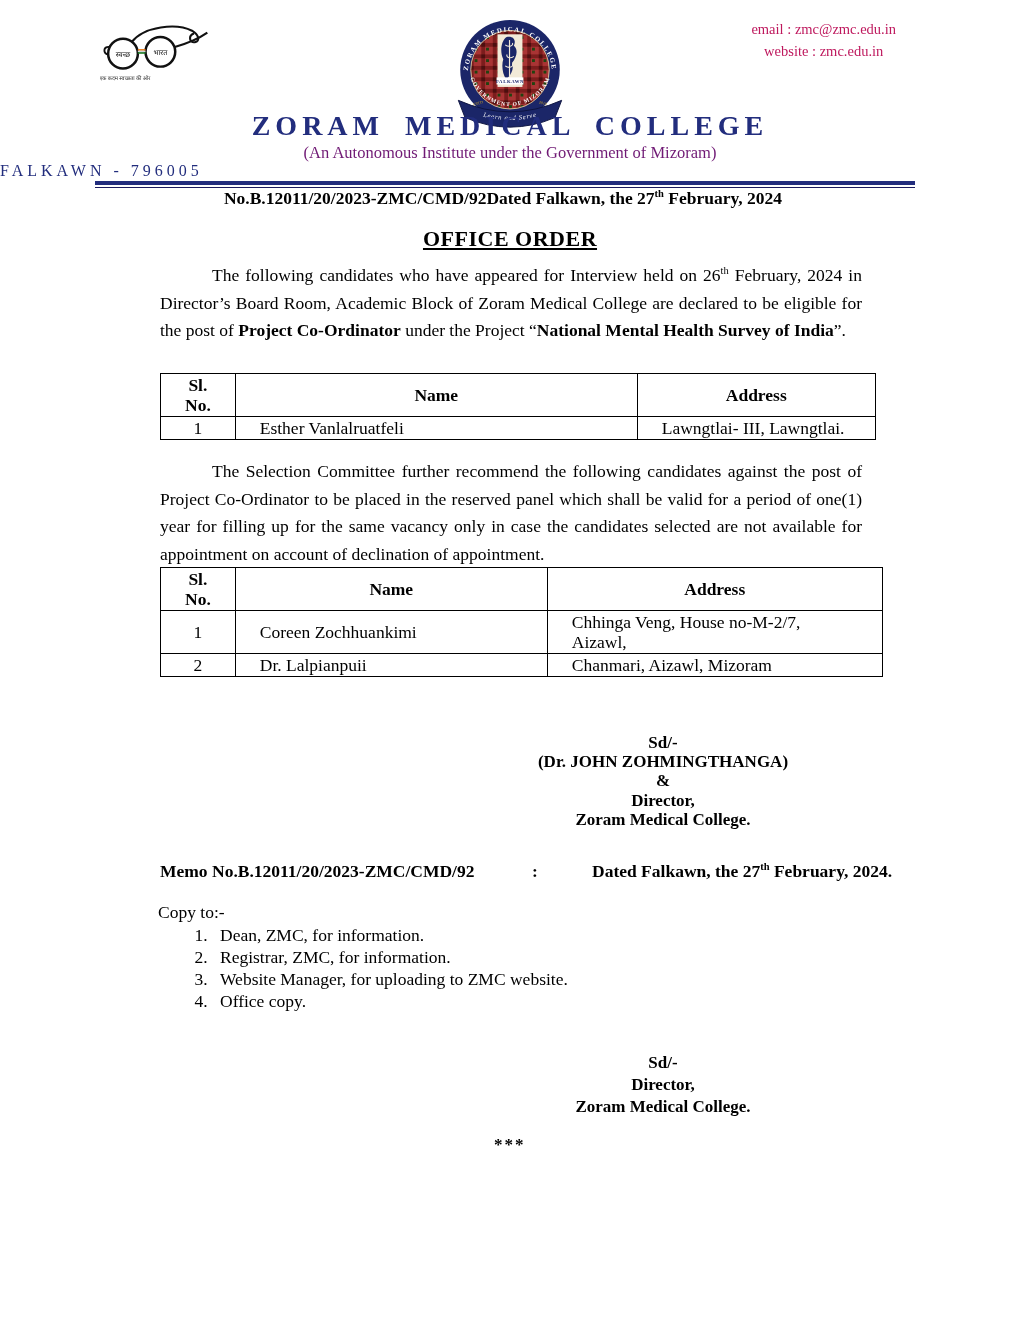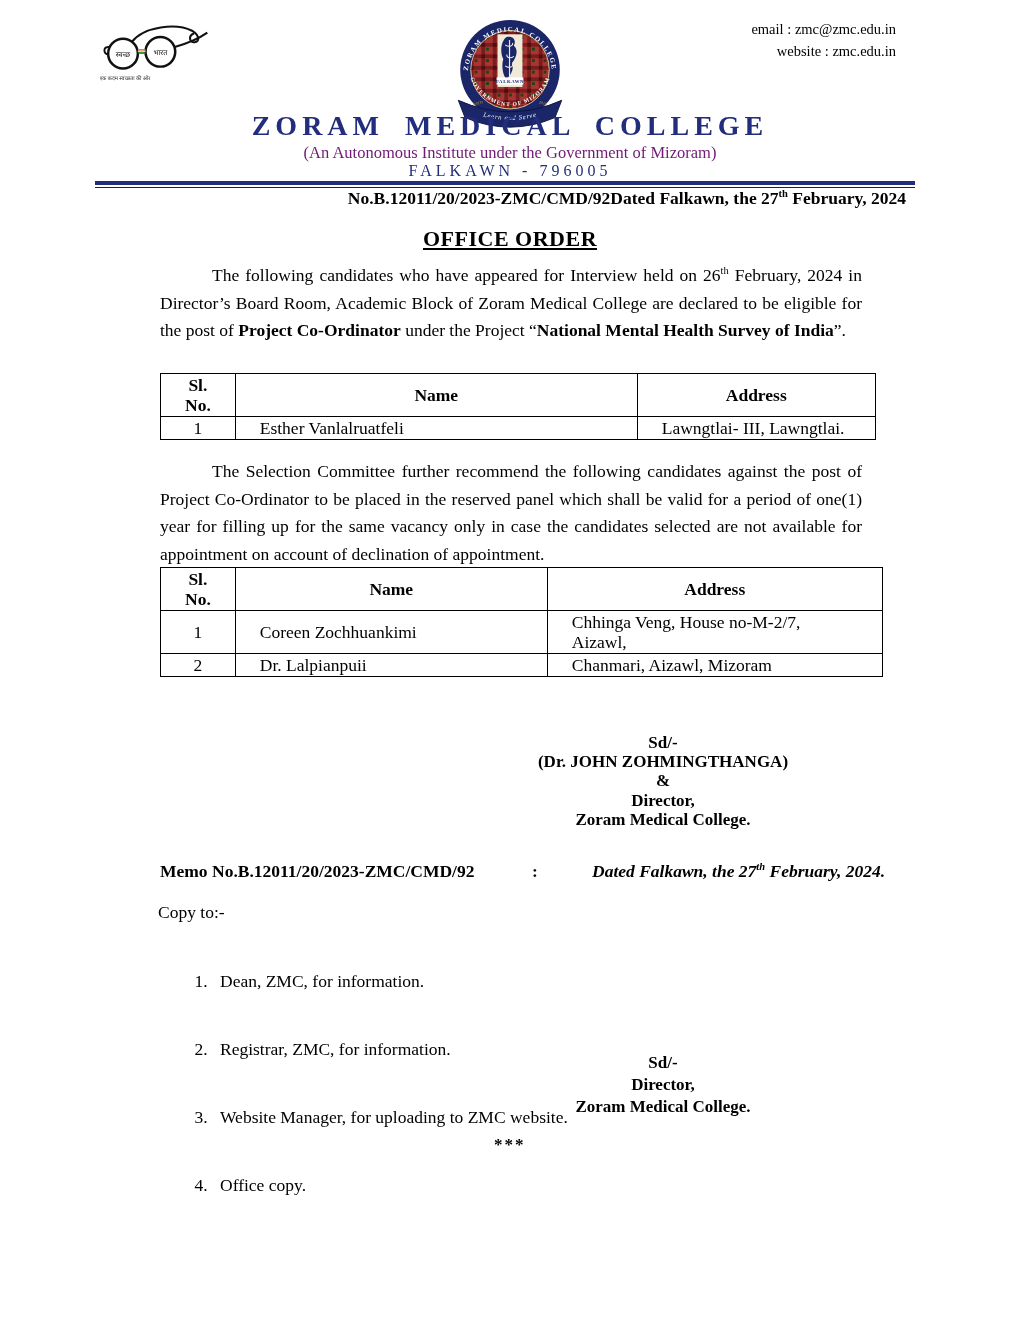--- a/index.html
+++ b/index.html
@@ -3,28 +3,28 @@
 <meta charset="utf-8">
 <style>
   html,body{margin:0;padding:0;background:#9a9a9a;}
   .page{position:relative;width:1020px;height:1320px;margin:0 auto;background:#ffffff;
         font-family:"Liberation Serif",serif;color:#000;overflow:hidden;}
   .abs{position:absolute;}
   .b{font-weight:bold;}
   sup{font-size:60%;vertical-align:super;line-height:0;}
 
   
-  .contact{top:18px;right:124px;text-align:right;font-size:14.5px;line-height:1.55;color:#000000;}
+  .contact{top:18px;right:124px;text-align:center;font-size:14.5px;line-height:1.55;color:#be185d;}
   .college-name{top:110px;left:0;width:100%;text-align:center;font-size:28px;font-weight:bold;
                 color:#222d7d;letter-spacing:5px;word-spacing:9px;}
   .subtitle{top:143px;left:0;width:100%;text-align:center;font-size:16.5px;color:#701a75;}
-  .location{top:162px;left:0;width:100%;text-align:center;font-size:16px;color:#222d7d;
+  .location{top:162px;left:0;width:100%;text-align:left;font-size:16px;color:#222d7d;
             letter-spacing:4px;font-weight:500;}
   .rule{top:181px;left:95px;width:820px;height:2px;border-top:4px solid #222d7d;border-bottom:1px solid #1a1a5e;}
-  .refrow{top:188px;left:100px;width:806px;display:flex;justify-content:flex-end;
+  .refrow{top:188px;left:100px;width:806px;display:flex;justify-content:center;
           font-size:17.5px;font-weight:bold;}
 
   
   .order-title{top:226px;left:0;width:100%;text-align:center;font-size:22px;font-weight:bold;
                text-decoration:underline;letter-spacing:.5px;}
   .para{font-size:17.5px;line-height:27.5px;text-align:justify;width:702px;left:160px;}
   .para1{top:262px;text-indent:52px;}
   .para2{top:458px;text-indent:52px;}
 
   table{border-collapse:collapse;background:#fff;}
@@ -34,25 +34,25 @@
   .table1{top:373px;left:160px;}
   .table2{top:567px;left:160px;}
 
   .sig{left:512px;width:302px;text-align:center;font-weight:bold;font-size:17px;}
   .sig1{top:733px;line-height:19.2px;}
   .sig2{top:1052px;line-height:22px;}
 
   .memo{top:861px;left:160px;width:745px;height:24px;font-weight:bold;font-size:17.5px;}
   .memo-number{position:absolute;left:0;top:0;}
   .memo-colon{position:absolute;left:372px;top:0;}
-  .memo-date{position:absolute;left:432px;top:0;font-style:italic;}
+  .memo-date{position:absolute;left:432px;top:0;}
 
   .copy-label{top:902px;left:158px;font-size:17.5px;}
   .copy-list{top:924px;left:184px;font-size:17.5px;margin:0;padding-left:28px;}
-  .copy-list li{line-height:22px;padding-left:8px;margin-top:46px;}
+  .copy-list li{line-height:22px;padding-left:8px;}
 
   .stars{top:1135px;left:494px;font-size:17px;font-weight:bold;letter-spacing:2px;}
 
   .seal-wrap{top:16px;left:443px;width:134px;height:108px;}
   .swachh-wrap{top:22px;left:100px;width:115px;height:75px;}
 </style>
 </head>
 <body>
 
 <div class="page">

